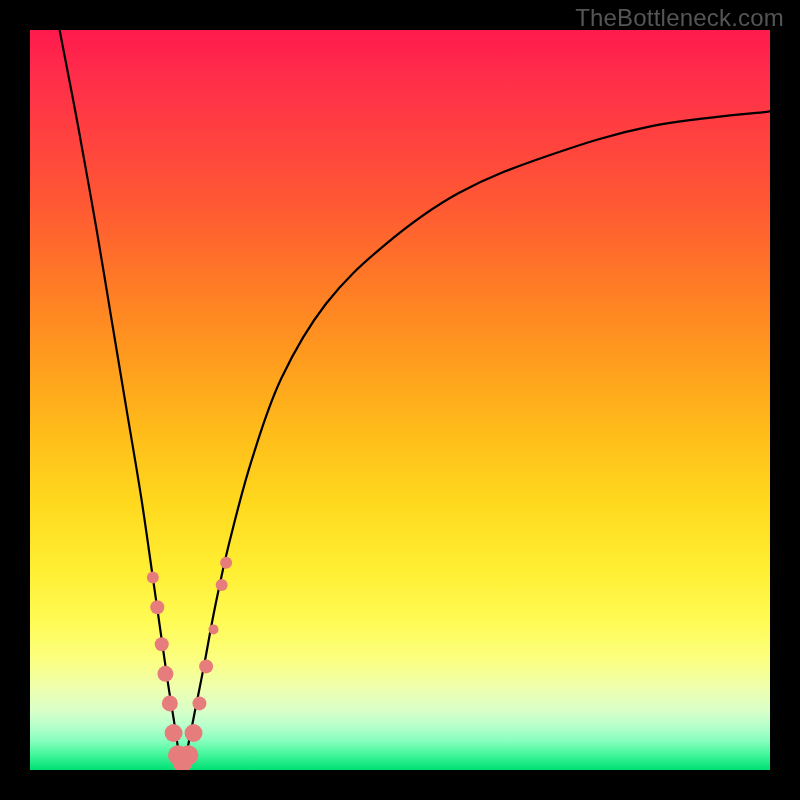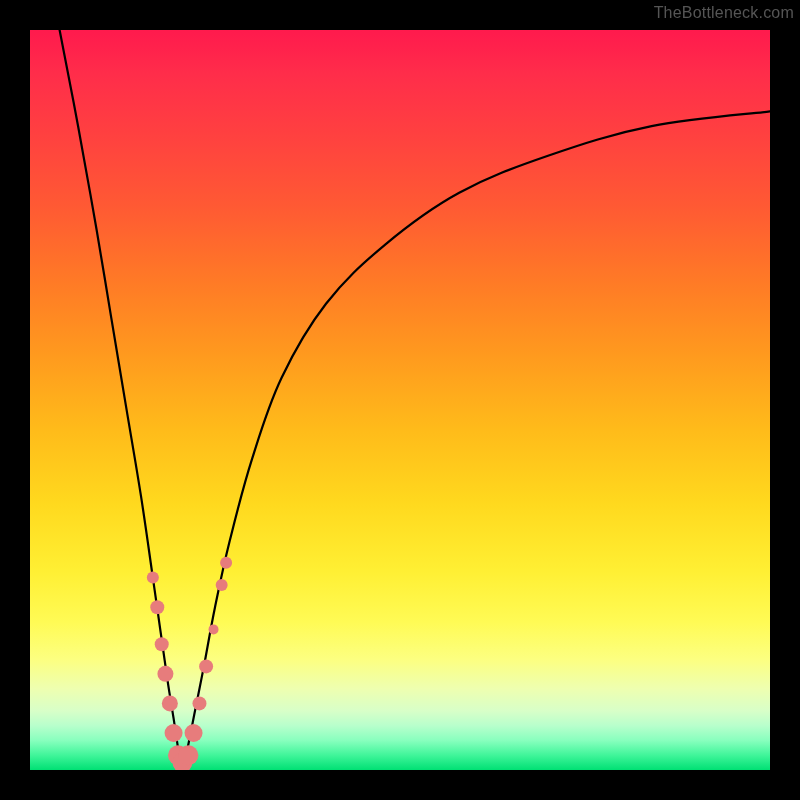--- a/index.html
+++ b/index.html
@@ -55,23 +55,23 @@
     );
   }
   svg {
     position: absolute;
     left: 0;
     top: 0;
   }
   .attribution {
     position: absolute;
     top: 4px;
-    right: 6px;
+    right: 16px;
     color: #555;
-    font-size: 16px;
+    font-size: 24px;
     letter-spacing: 0.2px;
     z-index: 5;
   }
 </style>
 </head>
 <body>
 
 <div class="frame">
 
   <div class="attribution">TheBottleneck.com</div>

